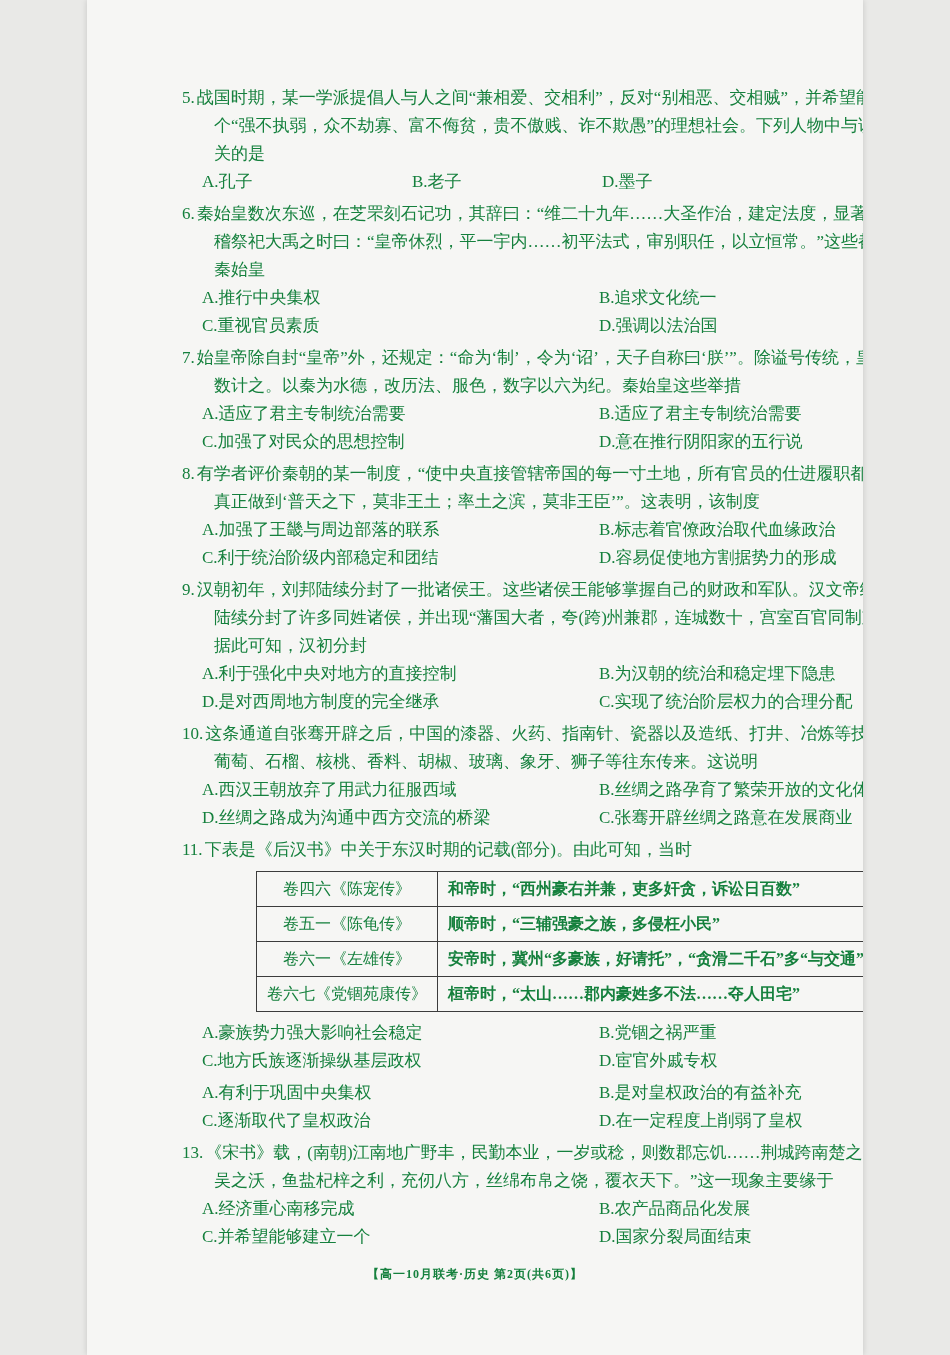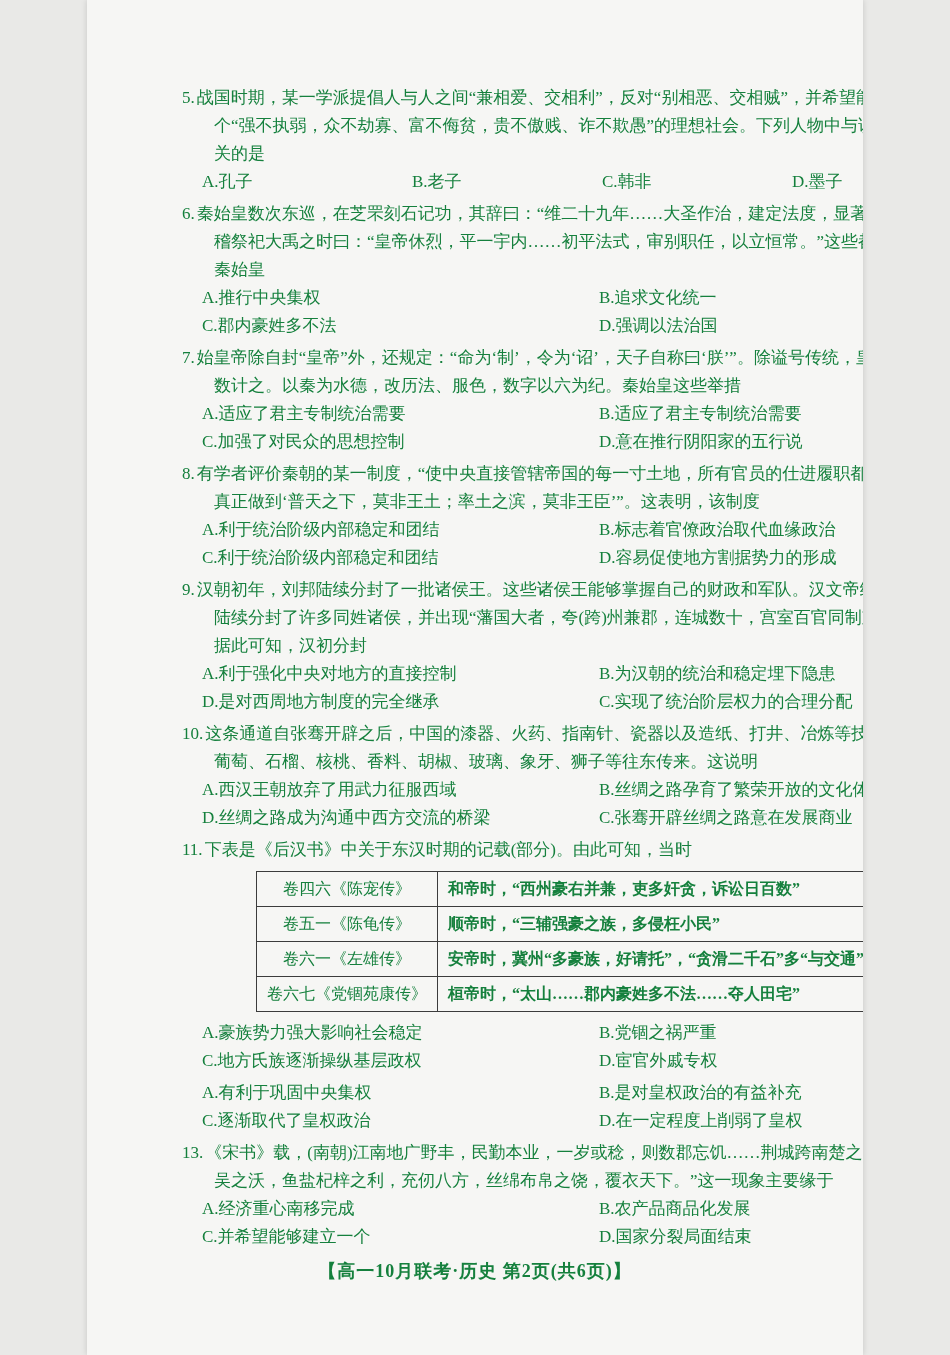--- a/index.html
+++ b/index.html
@@ -57,65 +57,64 @@
     text-align: center;
     white-space: nowrap;
   }
   .qtable td.desc { width: 455px; font-weight: bold; }
   .footer {
     position: absolute;
     bottom: 72px;
     left: 0;
     width: 100%;
     text-align: center;
-    font-size: 18px;
+    font-size: 12px;
     font-weight: bold;
     letter-spacing: 1px;
   }
 </style>
 </head>
 <body>
 
 <div class="paper">
   <main class="content">
 
     <section class="question">
       <p class="stem"><span class="qnum">5.</span><span>战国时期，某一学派提倡人与人之间“兼相爱、交相利”，反对“别相恶、交相贼”，并希望能够建立一个“强不执弱，众不劫寡、富不侮贫，贵不傲贱、诈不欺愚”的理想社会。下列人物中与该思想学派有关的是</span></p>
       <div class="options row4">
         <span class="option">A.孔子</span>
         <span class="option">B.老子</span>
-        <span class="option">C.韩非</span>
         <span class="option">D.墨子</span>
       </div>
     </section>
 
     <section class="question">
       <p class="stem"><span class="qnum">6.</span><span>秦始皇数次东巡，在芝罘刻石记功，其辞曰：“维二十九年……大圣作治，建定法度，显著纲纪”。在会稽祭祀大禹之时曰：“皇帝休烈，平一宇内……初平法式，审别职任，以立恒常。”这些都可用来研究秦始皇</span></p>
       <div class="options col2">
         <span class="option">A.推行中央集权</span>
         <span class="option">B.追求文化统一</span>
-        <span class="option">C.郡内豪姓多不法</span>
+        <span class="option">C.重视官员素质</span>
         <span class="option">D.强调以法治国</span>
       </div>
     </section>
 
     <section class="question">
       <p class="stem"><span class="qnum">7.</span><span>始皇帝除自封“皇帝”外，还规定：“命为‘制’，令为‘诏’，天子自称曰‘朕’”。除谥号传统，皇帝继任者以数计之。以秦为水德，改历法、服色，数字以六为纪。秦始皇这些举措</span></p>
       <div class="options col2">
         <span class="option">A.适应了君主专制统治需要</span>
         <span class="option">B.适应了君主专制统治需要</span>
         <span class="option">C.加强了对民众的思想控制</span>
         <span class="option">D.意在推行阴阳家的五行说</span>
       </div>
     </section>
 
     <section class="question">
       <p class="stem"><span class="qnum">8.</span><span>有学者评价秦朝的某一制度，“使中央直接管辖帝国的每一寸土地，所有官员的仕进履职都由中央负责，真正做到‘普天之下，莫非王土；率土之滨，莫非王臣’”。这表明，该制度</span></p>
       <div class="options col2">
-        <span class="option">A.利于统治阶级内部稳定和团结</span>
+        <span class="option">A.加强了王畿与周边部落的联系</span>
         <span class="option">B.标志着官僚政治取代血缘政治</span>
         <span class="option">C.利于统治阶级内部稳定和团结</span>
         <span class="option">D.容易促使地方割据势力的形成</span>
       </div>
     </section>
 
     <section class="question">
       <p class="stem"><span class="qnum">9.</span><span>汉朝初年，刘邦陆续分封了一批诸侯王。这些诸侯王能够掌握自己的财政和军队。汉文帝继位后，他又陆续分封了许多同姓诸侯，并出现“藩国大者，夸(跨)州兼郡，连城数十，宫室百官同制京师”的现象。据此可知，汉初分封</span></p>
       <div class="options col2">
         <span class="option">A.利于强化中央对地方的直接控制</span>

